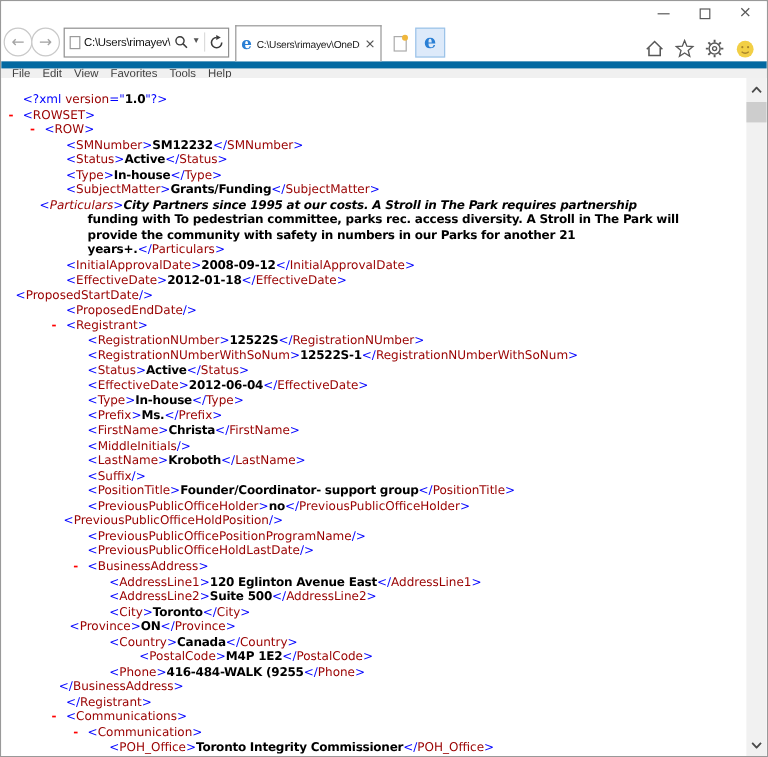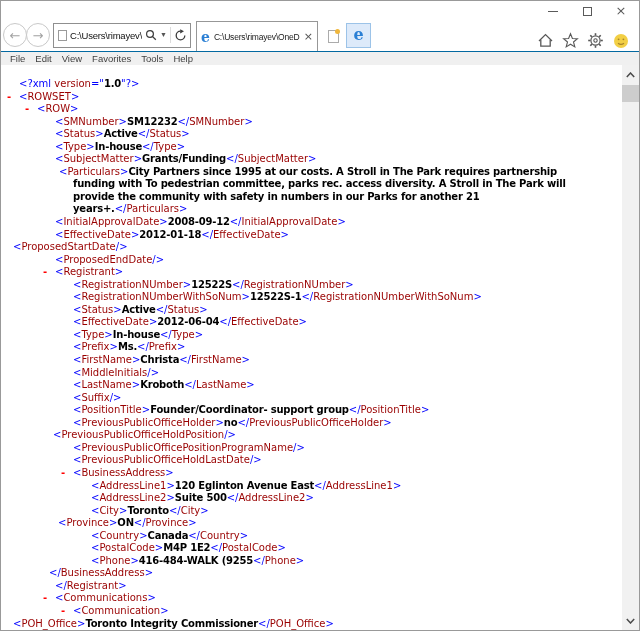--- a/index.html
+++ b/index.html
@@ -33,21 +33,21 @@
   .newtab-btn { width:20px; height:30px; display:flex; align-items:center; justify-content:center; margin-left:5px; }
   .newtab-glyph { width:11px; height:13px; border:1px solid #ababab; background:#fff; position:relative; }
   .newtab-glyph::after { content:""; position:absolute; right:-2px; top:-2px; width:5px; height:5px; border-radius:50%; background:#f0b73c; }
   .ie-btn { width:25px; height:25px; margin-left:3px; background:#ddeafa; border:1px solid #9cc3e8; display:flex; align-items:center; justify-content:center; align-self:center; }
   .ie-btn .ie-e { font-size:16px; line-height:16px; }
 
   .quick-icons { position:absolute; right:10px; bottom:2px; display:flex; gap:8px; align-items:center; }
   .qi { width:17px; height:17px; display:flex; align-items:center; justify-content:center; }
 
   
-  .menubar { height:14px; background:#f0f0f0; border-top:1px solid #0369a1; display:flex; align-items:center; padding-left:4px; }
+  .menubar { height:14px; background:#f0f0f0; border-top:6px solid #0369a1; display:flex; align-items:center; padding-left:4px; }
   .menu-item { font-size:9.5px; color:#3f3f3f; padding:0 5px; cursor:default; }
 
   
   .content { height:565px; background:#fff; position:relative; overflow:hidden; }
   .xml { font-family:"DejaVu Sans", sans-serif; font-size:10px; line-height:12.55px; padding:13px 20px 0 0; overflow:hidden; height:100%; }
   .xrow { white-space:pre; }
   .gut { display:inline-block; width:12px; color:#ff0000; font-weight:bold; }
   .m { color:#0000ff; }
   .t { color:#990000; }
   .v { color:#000; font-weight:bold; letter-spacing:-0.2px;text-align:right; }
@@ -168,21 +168,21 @@
 
   <div class="content">
     <div class="xml">
         <div class="xrow" style="padding-left: 6px;"><span class="gut"></span><span class="m">&lt;?xml </span><span class="t">version</span><span class="m">="</span><span class="v">1.0</span><span class="m">"?&gt;</span></div>
         <div class="xrow" style="padding-left: 6px;"><span class="gut">-</span><span class="m">&lt;</span><span class="t">ROWSET</span><span class="m">&gt;</span></div>
         <div class="xrow" style="padding-left: 24px;"><span class="gut">-</span><span class="m">&lt;</span><span class="t">ROW</span><span class="m">&gt;</span></div>
         <div class="xrow" style="padding-left: 42px;"><span class="gut"></span><span class="m">&lt;</span><span class="t">SMNumber</span><span class="m">&gt;</span><span class="v">SM12232</span><span class="m">&lt;/</span><span class="t">SMNumber</span><span class="m">&gt;</span></div>
         <div class="xrow" style="padding-left: 42px;"><span class="gut"></span><span class="m">&lt;</span><span class="t">Status</span><span class="m">&gt;</span><span class="v">Active</span><span class="m">&lt;/</span><span class="t">Status</span><span class="m">&gt;</span></div>
         <div class="xrow" style="padding-left: 42px;"><span class="gut"></span><span class="m">&lt;</span><span class="t">Type</span><span class="m">&gt;</span><span class="v">In-house</span><span class="m">&lt;/</span><span class="t">Type</span><span class="m">&gt;</span></div>
         <div class="xrow" style="padding-left: 42px;"><span class="gut"></span><span class="m">&lt;</span><span class="t">SubjectMatter</span><span class="m">&gt;</span><span class="v">Grants/Funding</span><span class="m">&lt;/</span><span class="t">SubjectMatter</span><span class="m">&gt;</span></div>
-        <div class="xrow" style="padding-left: 46px;"><span class="gut"></span><span class="m">&lt;</span><span class="t">Particulars</span><span class="m">&gt;</span><span class="v">City Partners since 1995 at our costs. A Stroll in The Park requires partnership</span></div>
+        <div class="xrow" style="padding-left: 20px; font-style: italic;"><span class="gut"></span><span class="m">&lt;</span><span class="t">Particulars</span><span class="m">&gt;</span><span class="v">City Partners since 1995 at our costs. A Stroll in The Park requires partnership</span></div>
         <div class="xrow" style="padding-left: 60px;"><span class="gut"></span><span class="v">funding with To pedestrian committee, parks rec. access diversity. A Stroll in The Park will</span></div>
         <div class="xrow" style="padding-left: 60px;"><span class="gut"></span><span class="v">provide the community with safety in numbers in our Parks for another 21</span></div>
         <div class="xrow" style="padding-left: 60px;"><span class="gut"></span><span class="v">years+.</span><span class="m">&lt;/</span><span class="t">Particulars</span><span class="m">&gt;</span></div>
         <div class="xrow" style="padding-left: 42px;"><span class="gut"></span><span class="m">&lt;</span><span class="t">InitialApprovalDate</span><span class="m">&gt;</span><span class="v">2008-09-12</span><span class="m">&lt;/</span><span class="t">InitialApprovalDate</span><span class="m">&gt;</span></div>
         <div class="xrow" style="padding-left: 42px;"><span class="gut"></span><span class="m">&lt;</span><span class="t">EffectiveDate</span><span class="m">&gt;</span><span class="v">2012-01-18</span><span class="m">&lt;/</span><span class="t">EffectiveDate</span><span class="m">&gt;</span></div>
         <div class="xrow" style=""><span class="gut"></span><span class="m">&lt;</span><span class="t">ProposedStartDate</span><span class="m">/&gt;</span></div>
         <div class="xrow" style="padding-left: 42px;"><span class="gut"></span><span class="m">&lt;</span><span class="t">ProposedEndDate</span><span class="m">/&gt;</span></div>
         <div class="xrow" style="padding-left: 42px;"><span class="gut">-</span><span class="m">&lt;</span><span class="t">Registrant</span><span class="m">&gt;</span></div>
         <div class="xrow" style="padding-left: 60px;"><span class="gut"></span><span class="m">&lt;</span><span class="t">RegistrationNUmber</span><span class="m">&gt;</span><span class="v">12522S</span><span class="m">&lt;/</span><span class="t">RegistrationNUmber</span><span class="m">&gt;</span></div>
         <div class="xrow" style="padding-left: 60px;"><span class="gut"></span><span class="m">&lt;</span><span class="t">RegistrationNUmberWithSoNum</span><span class="m">&gt;</span><span class="v">12522S-1</span><span class="m">&lt;/</span><span class="t">RegistrationNUmberWithSoNum</span><span class="m">&gt;</span></div>
@@ -198,27 +198,27 @@
         <div class="xrow" style="padding-left: 60px;"><span class="gut"></span><span class="m">&lt;</span><span class="t">PreviousPublicOfficeHolder</span><span class="m">&gt;</span><span class="v">no</span><span class="m">&lt;/</span><span class="t">PreviousPublicOfficeHolder</span><span class="m">&gt;</span></div>
         <div class="xrow" style="padding-left: 40px;"><span class="gut"></span><span class="m">&lt;</span><span class="t">PreviousPublicOfficeHoldPosition</span><span class="m">/&gt;</span></div>
         <div class="xrow" style="padding-left: 60px;"><span class="gut"></span><span class="m">&lt;</span><span class="t">PreviousPublicOfficePositionProgramName</span><span class="m">/&gt;</span></div>
         <div class="xrow" style="padding-left: 60px;"><span class="gut"></span><span class="m">&lt;</span><span class="t">PreviousPublicOfficeHoldLastDate</span><span class="m">/&gt;</span></div>
         <div class="xrow" style="padding-left: 60px;"><span class="gut">-</span><span class="m">&lt;</span><span class="t">BusinessAddress</span><span class="m">&gt;</span></div>
         <div class="xrow" style="padding-left: 78px;"><span class="gut"></span><span class="m">&lt;</span><span class="t">AddressLine1</span><span class="m">&gt;</span><span class="v">120 Eglinton Avenue East</span><span class="m">&lt;/</span><span class="t">AddressLine1</span><span class="m">&gt;</span></div>
         <div class="xrow" style="padding-left: 78px;"><span class="gut"></span><span class="m">&lt;</span><span class="t">AddressLine2</span><span class="m">&gt;</span><span class="v">Suite 500</span><span class="m">&lt;/</span><span class="t">AddressLine2</span><span class="m">&gt;</span></div>
         <div class="xrow" style="padding-left: 78px;"><span class="gut"></span><span class="m">&lt;</span><span class="t">City</span><span class="m">&gt;</span><span class="v">Toronto</span><span class="m">&lt;/</span><span class="t">City</span><span class="m">&gt;</span></div>
         <div class="xrow" style="padding-left: 45px;"><span class="gut"></span><span class="m">&lt;</span><span class="t">Province</span><span class="m">&gt;</span><span class="v">ON</span><span class="m">&lt;/</span><span class="t">Province</span><span class="m">&gt;</span></div>
         <div class="xrow" style="padding-left: 78px;"><span class="gut"></span><span class="m">&lt;</span><span class="t">Country</span><span class="m">&gt;</span><span class="v">Canada</span><span class="m">&lt;/</span><span class="t">Country</span><span class="m">&gt;</span></div>
-        <div class="xrow" style="padding-left: 78px;"><span class="gut"></span><span class="m">&lt;</span><span class="t">PostalCode</span><span class="m">&gt;</span><span class="v">M4P 1E2</span><span class="m">&lt;/</span><span class="t">PostalCode</span><span class="m">&gt;</span></div>
+        <div class="xrow" style="padding-left: 103px;"><span class="gut"></span><span class="m">&lt;</span><span class="t">PostalCode</span><span class="m">&gt;</span><span class="v">M4P 1E2</span><span class="m">&lt;/</span><span class="t">PostalCode</span><span class="m">&gt;</span></div>
         <div class="xrow" style="padding-left: 78px;"><span class="gut"></span><span class="m">&lt;</span><span class="t">Phone</span><span class="m">&gt;</span><span class="v">416-484-WALK (9255</span><span class="m">&lt;/</span><span class="t">Phone</span><span class="m">&gt;</span></div>
         <div class="xrow" style="padding-left: 36px;"><span class="gut"></span><span class="m">&lt;/</span><span class="t">BusinessAddress</span><span class="m">&gt;</span></div>
         <div class="xrow" style="padding-left: 42px;"><span class="gut"></span><span class="m">&lt;/</span><span class="t">Registrant</span><span class="m">&gt;</span></div>
         <div class="xrow" style="padding-left: 42px;"><span class="gut">-</span><span class="m">&lt;</span><span class="t">Communications</span><span class="m">&gt;</span></div>
         <div class="xrow" style="padding-left: 60px;"><span class="gut">-</span><span class="m">&lt;</span><span class="t">Communication</span><span class="m">&gt;</span></div>
-        <div class="xrow" style=""><span class="gut"></span><span class="m">&lt;</span><span class="t">POH_Office</span><span class="m">&gt;</span><span class="v">Toronto Integrity Commissioner</span><span class="m">&lt;/</span><span class="t">POH_Office</span><span class="m">&gt;</span></div>
+        <div class="xrow" style="padding-left: 78px;"><span class="gut"></span><span class="m">&lt;</span><span class="t">POH_Office</span><span class="m">&gt;</span><span class="v">Toronto Integrity Commissioner</span><span class="m">&lt;/</span><span class="t">POH_Office</span><span class="m">&gt;</span></div>
       </div>
     <div class="scrollbar">
       <div class="sb-up">
         <svg width="9" height="6" viewBox="0 0 9 6">
             <polyline points="0.8,5 4.5,1 8.2,5" fill="none" stroke="#4a4a4a" stroke-width="1.5"></polyline>
           </svg>
       </div>
       <div class="sb-thumb"></div>
       <div class="sb-down">
         <svg width="9" height="6" viewBox="0 0 9 6">

